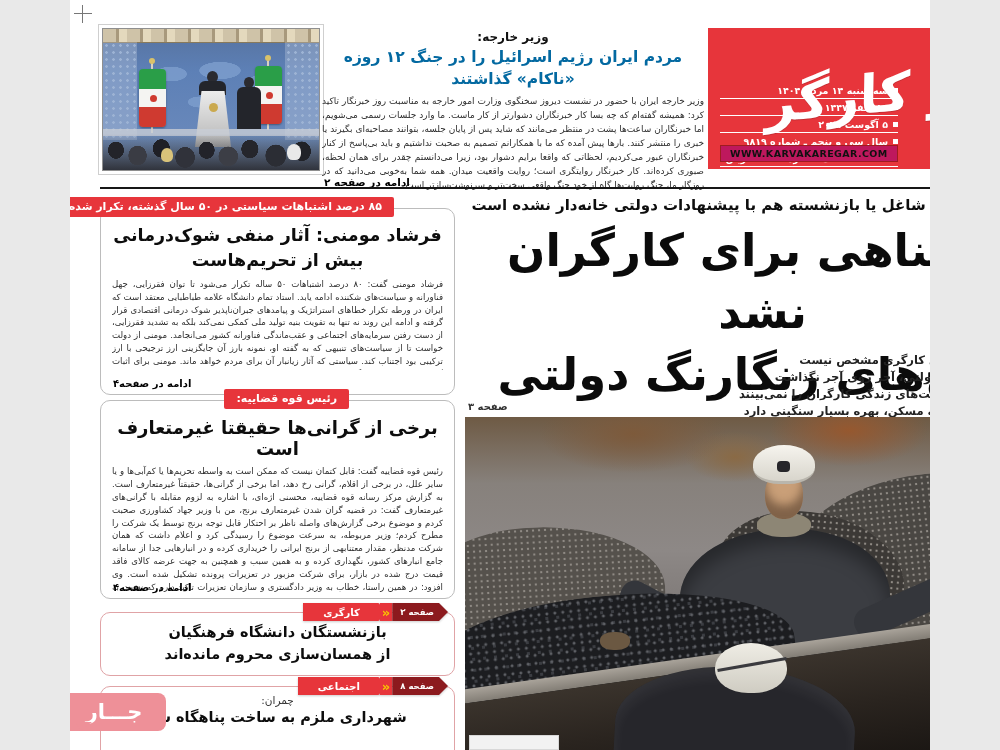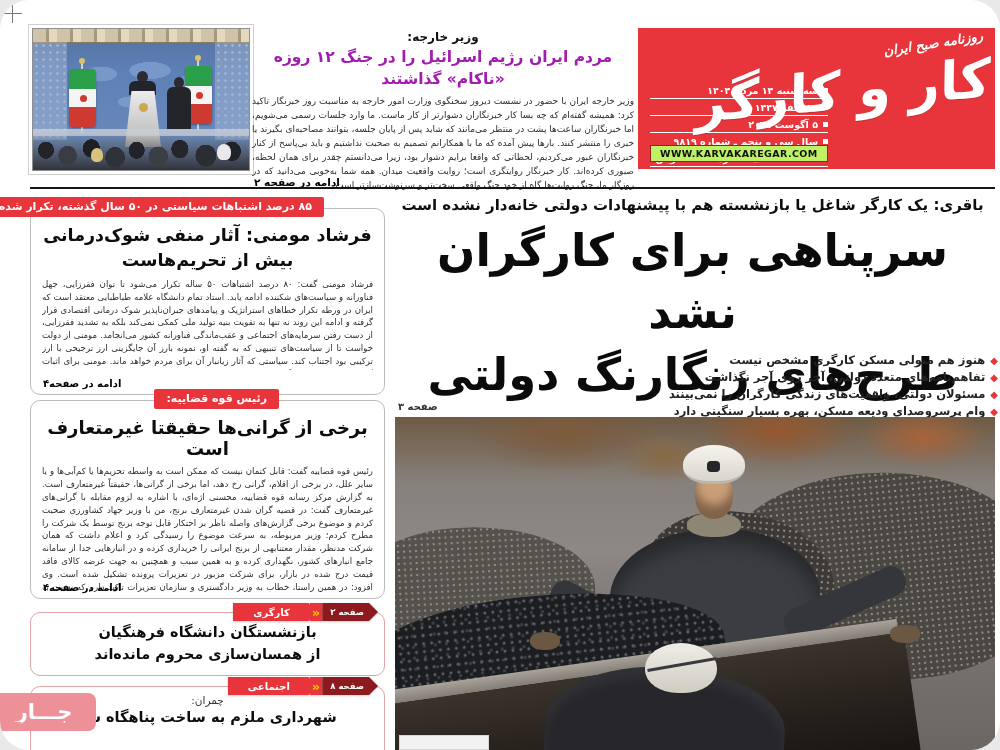--- a/index.html
+++ b/index.html
@@ -1,19 +1,19 @@
 <!DOCTYPE html>
 <html lang="fa"><head>
 <meta charset="utf-8">
 <style>
   html,body { margin:0; padding:0; background:#e9e9e9; }
   #page {
-    position:relative; width:1000px; height:750px; margin:0 auto;
+    position:relative; width:860px; height:750px; margin:0 auto;
     background:#fff; overflow:hidden;
-    font-family:"DejaVu Sans", sans-serif; color:#1a1a1a;border-radius:29px;
+    font-family:"DejaVu Sans", sans-serif; color:#1a1a1a;
   }
   
   .crop-h { position:absolute; left:4px; top:13px; width:18px; height:1px; background:#777; }
   .crop-v { position:absolute; left:12px; top:5px; width:1px; height:18px; background:#777; }
 
   
   .conf { position:absolute; left:32px; top:28px; width:216px; height:141px;
     border:1px solid #8f8f8f; box-shadow:0 0 0 3px #fff, 0 0 0 4px #cfcfcf;
     background:linear-gradient(180deg,#56729f 0%, #5d80b6 30%, #6787ba 70%, #7d92ae 100%); overflow:hidden; }
   .conf-band { position:absolute; top:0; left:0; right:0; height:13px;
@@ -59,35 +59,35 @@
       radial-gradient(17px 18px at 80% 60%, #2b2d34 60%, transparent 62%),
       radial-gradient(15px 16px at 92% 48%, #202228 60%, transparent 62%),
       linear-gradient(180deg, rgba(60,62,70,.0), rgba(40,41,48,.9));
   }
   .scarf-w { position:absolute; right:18px; bottom:10px; width:14px; height:16px; border-radius:50% 50% 40% 40%; background:#e9e9e9; }
   .scarf-y { position:absolute; left:58px; bottom:8px; width:12px; height:14px; border-radius:50% 50% 40% 40%; background:#d9c37a; }
 
   
   .top-story { position:absolute; left:252px; top:30px; width:382px; height:158px; direction:rtl; }
   .ts-kicker { text-align:center; font-size:12px; font-weight:bold; color:#111; }
-  .ts-headline { text-align:center; font-size:15.5px; font-weight:bold; color:#a21caf; margin-top:3px; line-height:1.4; }
+  .ts-headline { text-align:center; font-size:15.5px; font-weight:bold; color:#0369a1; margin-top:3px; line-height:1.4; }
   .ts-body { margin-top:5px; font-size:9px; line-height:1.55; text-align:justify; color:#2c2c2c; height:96px; overflow:hidden; }
   .ts-cont { position:absolute; left:2px; bottom:0; font-size:10.5px; font-weight:bold; color:#000; }
 
   
   .masthead { position:absolute; left:638px; top:28px; width:357px; height:141px; background:#e7353b; overflow:hidden; }
   .mh-tagline { position:absolute; right:12px; top:8px; color:#fff; font-size:13px; font-weight:bold; font-style:italic;
     transform:rotate(-9deg); direction:rtl; }
   .mh-title { position:absolute; right:4px; top:32px; color:#fff; font-size:53px; font-weight:bold; white-space:nowrap;
     transform:rotate(-5deg) skewX(-6deg); direction:rtl; letter-spacing:-2px; text-shadow:0 1px 0 rgba(0,0,0,.15); }
   .mh-info { position:absolute; left:12px; top:54px; width:178px; margin:0; padding:0; list-style:none; }
   .mh-info li { direction:rtl; display:flex; align-items:center; gap:5px; justify-content:flex-start;
     border-bottom:1px solid #fff; padding:3px 0 2px; font-size:9.5px; font-weight:bold; color:#fff; white-space:nowrap; }
   .mh-sq { width:5px; height:5px; background:#fff; flex:none; }
-  .mh-site { position:absolute; left:12px; bottom:7px; background:#bef264; color:#111; font-size:9.5px; font-weight:bold;
+  .mh-site { position:absolute; left:12px; bottom:7px; background:#be185d; color:#111; font-size:9.5px; font-weight:bold;
     padding:2px 9px; letter-spacing:.4px; border:1px solid #9e1c20; }
 
   
   .main-rule { position:absolute; left:30px; top:187px; width:965px; height:0; border-top:2.5px solid #161616; }
 
   
   .lead-kicker { position:absolute; left:390px; top:196px; width:605px; text-align:center; direction:rtl;
     font-size:15px; font-weight:bold; color:#0e0e0e; }
   .lead-headline { position:absolute; left:390px; top:220px; width:605px; text-align:center; direction:rtl;
     font-size:45px; font-weight:bold; color:#0b0b0b; line-height:1.38; letter-spacing:-1px; }

